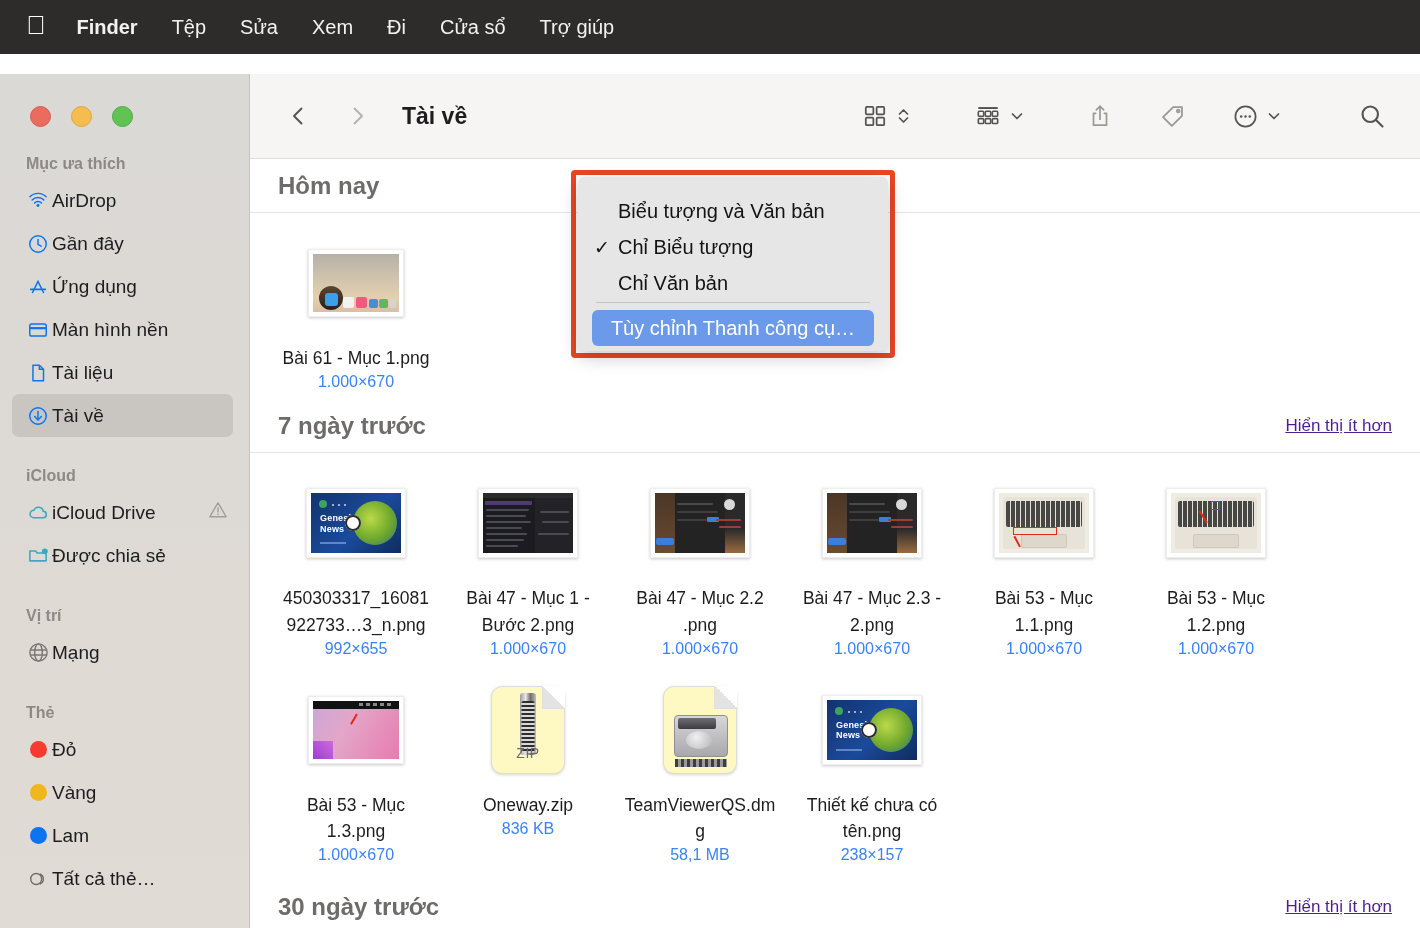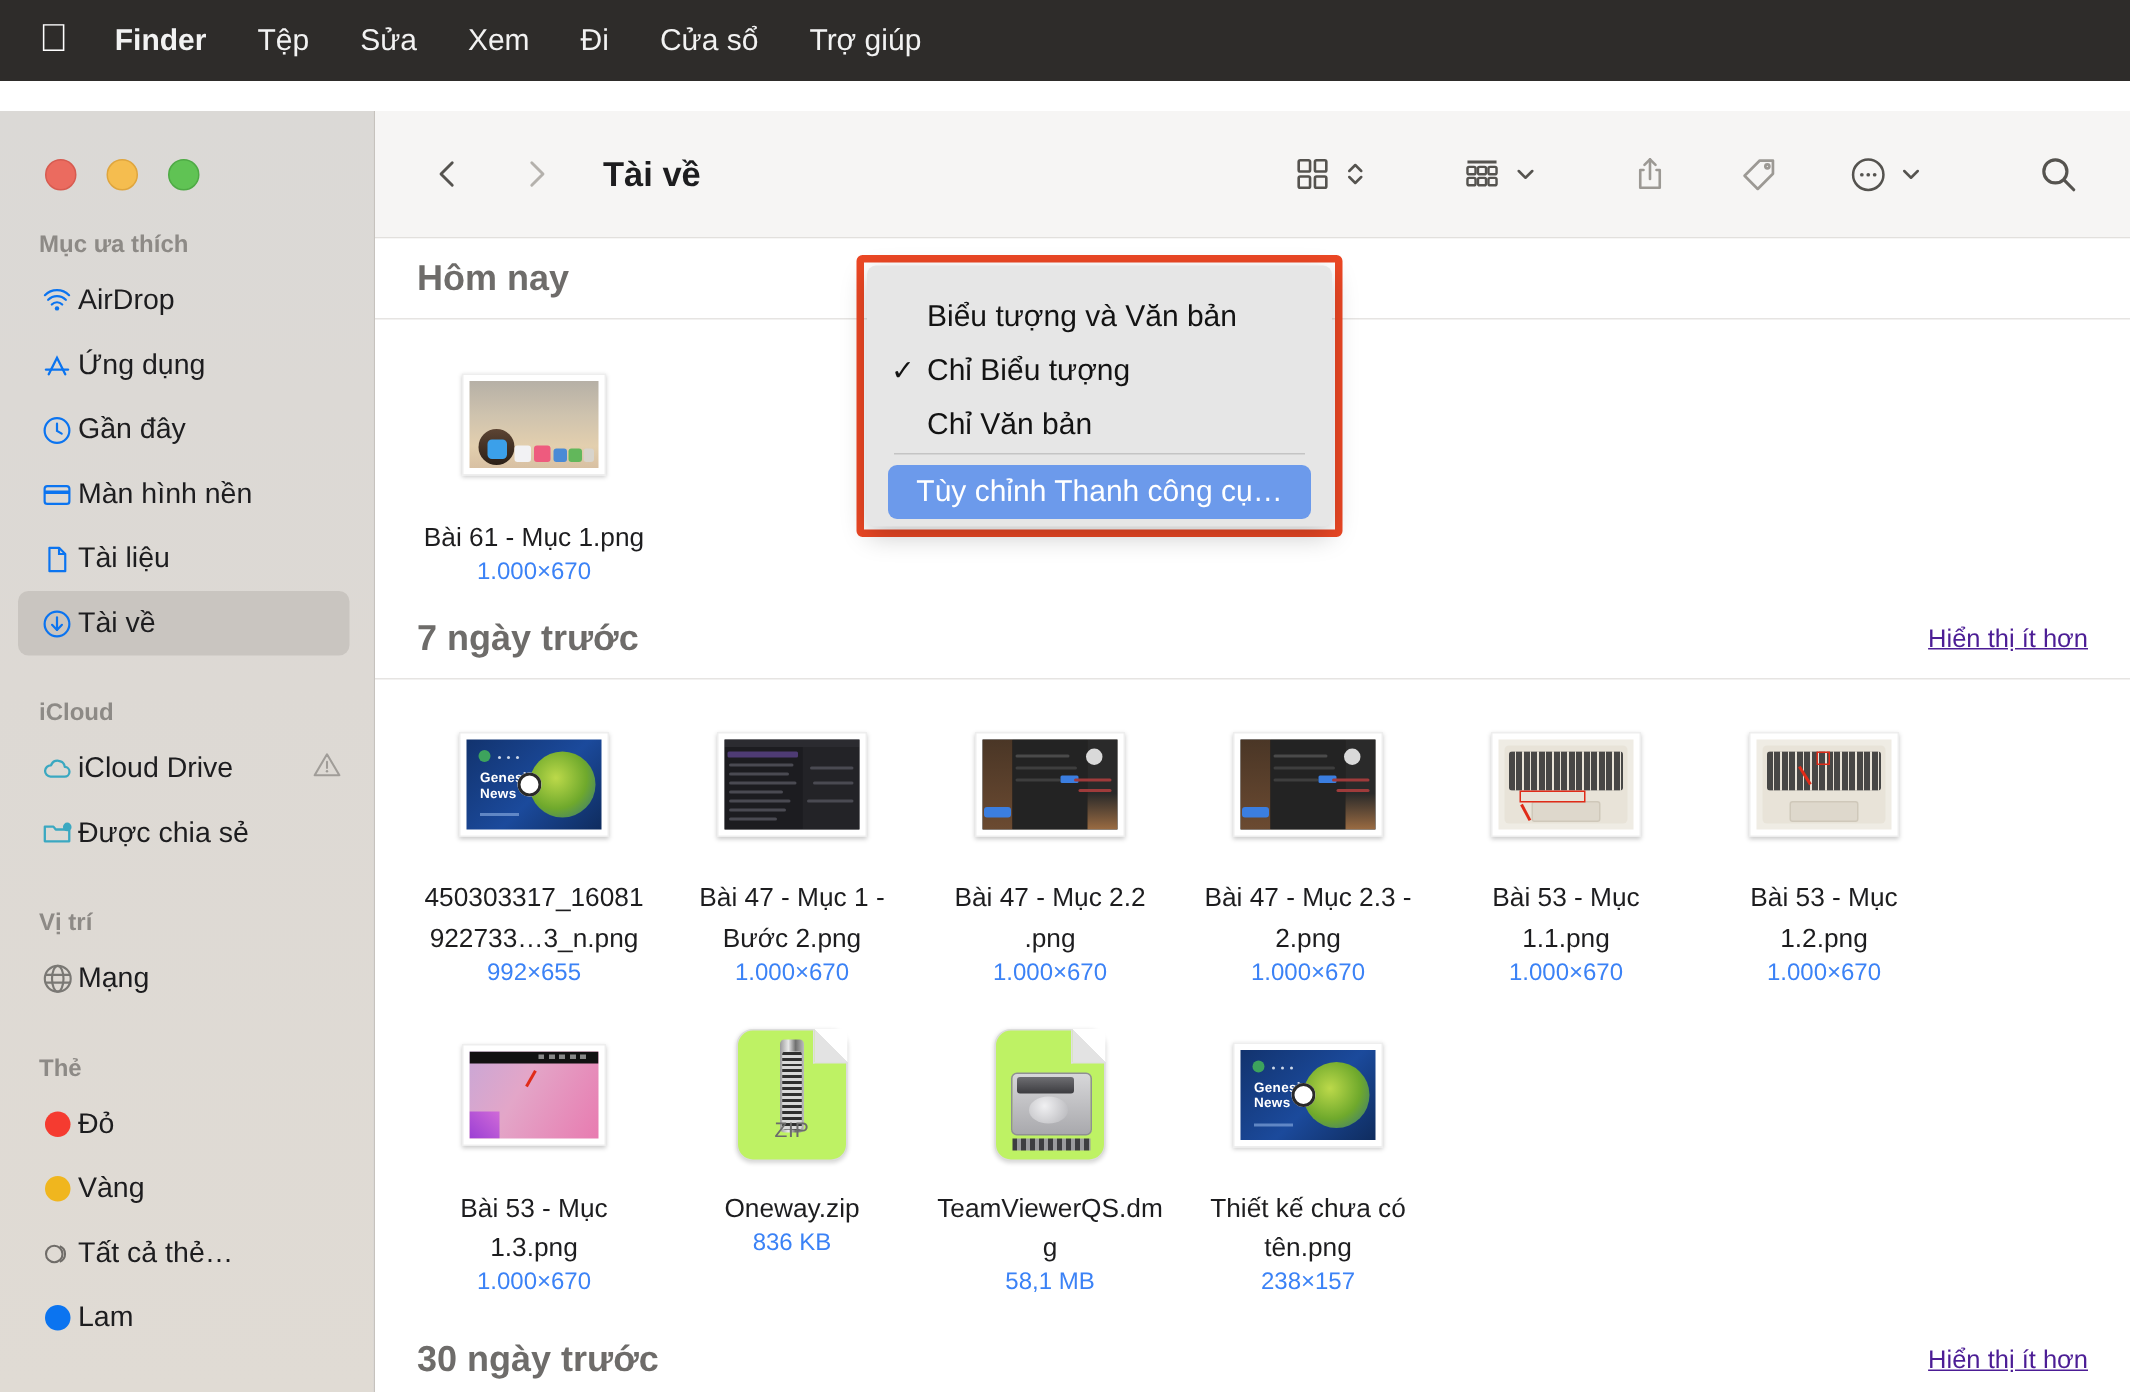--- a/index.html
+++ b/index.html
@@ -227,21 +227,21 @@
   .pd-bar { position:absolute;left:0;top:0;width:100%;height:8px;background:#111; }
   .pd-dots{ position:absolute;right:6px;top:2px;width:34px;height:3px;
     background:repeating-linear-gradient(to right,#888 0 4px,transparent 4px 7px); }
   .pd-purple{ position:absolute;left:0;bottom:0;width:20px;height:18px;
     background:linear-gradient(45deg,#9b3fd4,#d06ad8); }
   .pd-arrow{ position:absolute;left:40px;top:12px;width:1.6px;height:12px;background:#e02b18;
     transform: rotate(30deg); }
 
   
   .docicon { position: relative; width: 74px; height: 88px;
-    background: #bef264;
+    background: #fef9c3;
     border: 1px solid #dcdcdc;
     border-radius: 11px;
     box-shadow: 0 1px 3px rgba(0,0,0,.16);
   }
   .docicon:before {
     content:""; position:absolute; right:-1px; top:-1px;
     width:22px; height:22px;
     background: linear-gradient(225deg, #ffffff 0 50%, #e3e3e3 50% 100%);
     border-left:1px solid #e0e0e0; border-bottom:1px solid #e0e0e0;
   }
@@ -337,36 +337,36 @@
           <path d="M8.2 14.2a5.2 5.2 0 0 1 7.6 0" stroke-linecap="round"></path>
           <path d="M5.6 10.8a8.9 8.9 0 0 1 12.8 0" stroke-linecap="round"></path>
           <path d="M3.2 7.4a12.3 12.3 0 0 1 17.6 0" stroke-linecap="round"></path>
         </svg>
       </span>
       <span class="side-label">AirDrop</span>
     </div>
 
     <div class="side-item">
       <span class="side-icon">
+        <svg width="22" height="22" viewBox="0 0 24 24" fill="none" stroke="#0b74f0" stroke-width="1.6">
+          <circle cx="12" cy="12" r="9"></circle>
+            <path d="M12 7v5.3l3.4 2" stroke-linecap="round"></path>
+        </svg>
+      </span>
+      <span class="side-label">Gần đây</span>
+    </div>
+
+    <div class="side-item">
+      <span class="side-icon">
         <svg width="22" height="22" viewBox="0 0 24 24" fill="none" stroke="#0b74f0" stroke-width="1.7" stroke-linecap="round">
           <path d="M6 18 12 6l6 12"></path>
             <path d="M4 14.6h16"></path>
         </svg>
       </span>
       <span class="side-label">Ứng dụng</span>
-    </div>
-
-    <div class="side-item">
-      <span class="side-icon">
-        <svg width="22" height="22" viewBox="0 0 24 24" fill="none" stroke="#0b74f0" stroke-width="1.6">
-          <circle cx="12" cy="12" r="9"></circle>
-            <path d="M12 7v5.3l3.4 2" stroke-linecap="round"></path>
-        </svg>
-      </span>
-      <span class="side-label">Gần đây</span>
     </div>
 
     <div class="side-item">
       <span class="side-icon">
         <svg width="22" height="22" viewBox="0 0 24 24" fill="none" stroke="#0b74f0" stroke-width="1.6">
           <rect x="3" y="5.5" width="18" height="13" rx="2"></rect>
             <path d="M3 10h18" stroke-width="2.4"></path>
         </svg>
       </span>
       <span class="side-label">Màn hình nền</span>
@@ -446,32 +446,32 @@
       <span class="side-label">Đỏ</span>
     </div>
     <div class="side-item">
       <span class="side-icon">
           <i class="tagdot" style="background:#f0b61e"></i>
         </span>
       <span class="side-label">Vàng</span>
     </div>
     <div class="side-item">
       <span class="side-icon">
+          <i class="tagdot" style="background:#0b74f0"></i>
+        </span>
+      <span class="side-label">Lam</span>
+    </div>
+    <div class="side-item">
+      <span class="side-icon">
         <svg width="22" height="22" viewBox="0 0 24 24" fill="none" stroke="#6f6c68" stroke-width="1.5">
           <circle cx="10" cy="12" r="6"></circle>
             <path d="M14 6.4a6 6 0 0 1 0 11.2"></path>
         </svg>
       </span>
       <span class="side-label">Tất cả thẻ…</span>
-    </div>
-    <div class="side-item">
-      <span class="side-icon">
-          <i class="tagdot" style="background:#0b74f0"></i>
-        </span>
-      <span class="side-label">Lam</span>
     </div>
   </div>
 
   <div id="content">
 
     <div id="toolbar">
       <span class="nav-chev">
         <svg width="24" height="24" viewBox="0 0 24 24" fill="none" stroke="#55534f" stroke-width="1.9" stroke-linecap="round" stroke-linejoin="round">
             <path d="M14.5 4.5 7 12l7.5 7.5"></path>
           </svg>

